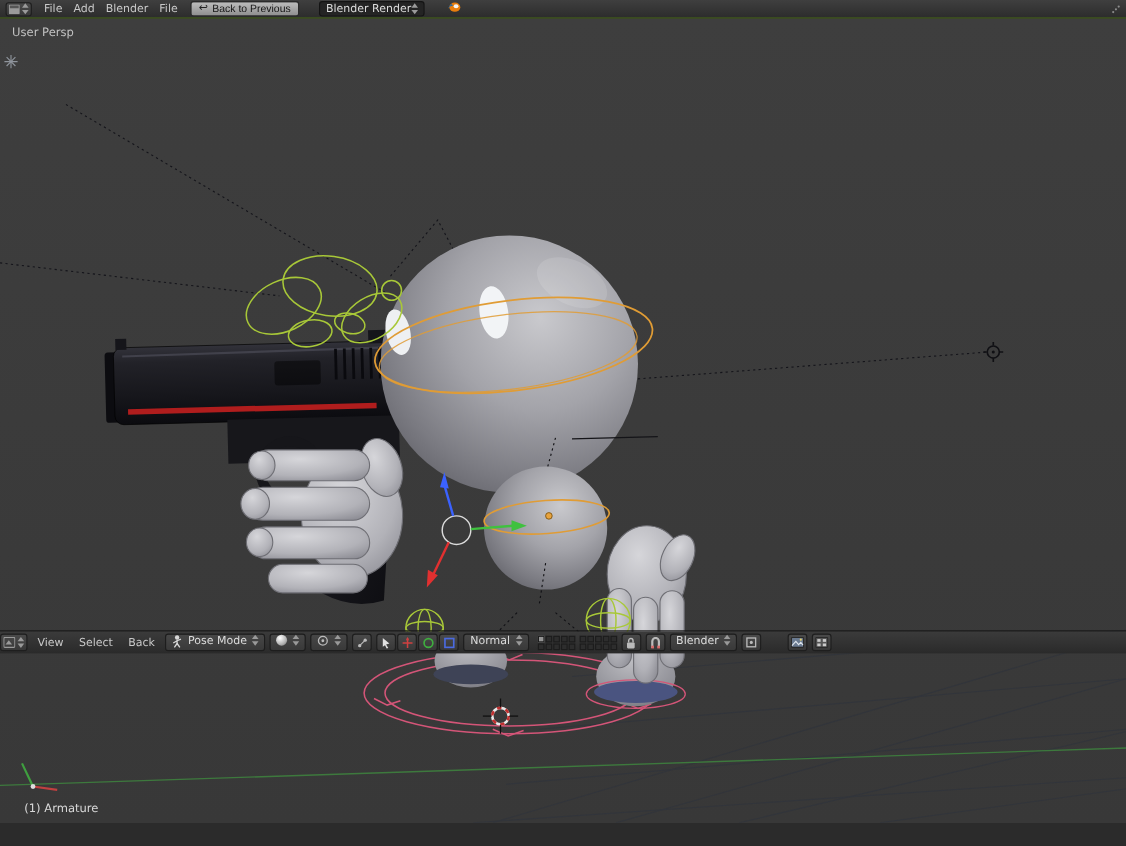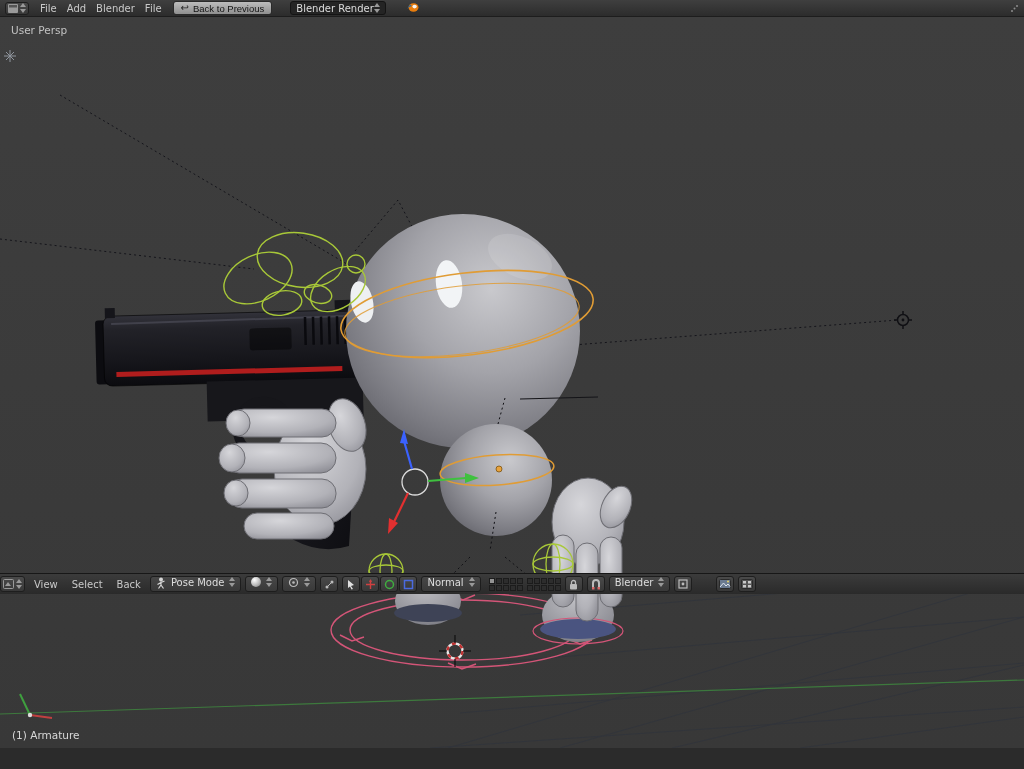--- a/index.html
+++ b/index.html
@@ -25,21 +25,21 @@
 .status{color:#b4b4b4;white-space:nowrap}
 .dd{display:inline-flex;flex-direction:column;align-items:center;gap:2px}
 .dd::before{content:"";border-left:3px solid transparent;border-right:3px solid transparent;border-bottom:4px solid #9a9a9a}
 .dd::after{content:"";border-left:3px solid transparent;border-right:3px solid transparent;border-top:4px solid #9a9a9a}
 .grip{margin-left:auto;display:inline-flex}
 
 
 .viewport{position:absolute;top:17px;left:0;width:1024px;height:731px;background:#3c3c3c}
 svg.scene{position:absolute;inset:0;display:block}
 .view-label{position:absolute;top:7px;left:11px;font-size:10.5px;color:#c2c2c2}
-.obj-label{position:absolute;bottom:7px;left:12px;font-size:10.5px;color:#d8d8d8}
+.obj-label{position:absolute;bottom:7px;left:22px;font-size:10.5px;color:#d8d8d8}
 
 
 .bottombar{position:absolute;bottom:0;left:0;right:0;height:21px;
   background:linear-gradient(#3b3b3b,#2a2a2a);border-top:1px solid #171717;
   display:flex;align-items:center;gap:4px;padding:0 0;font-size:10px;color:#c9c9c9}
 .combo{display:inline-flex;gap:5px;background:linear-gradient(#474747,#393939);
   border:1px solid #1d1d1d;border-radius:3px;height:16px;padding:0 5px;color:#ddd;cursor:default;white-space:nowrap}
 .bottombar .iconbtn{height:16px;min-width:18px}
 .seg{display:inline-flex;gap:1px}
 .sphere-icon{width:10px;height:10px;border-radius:50%;

